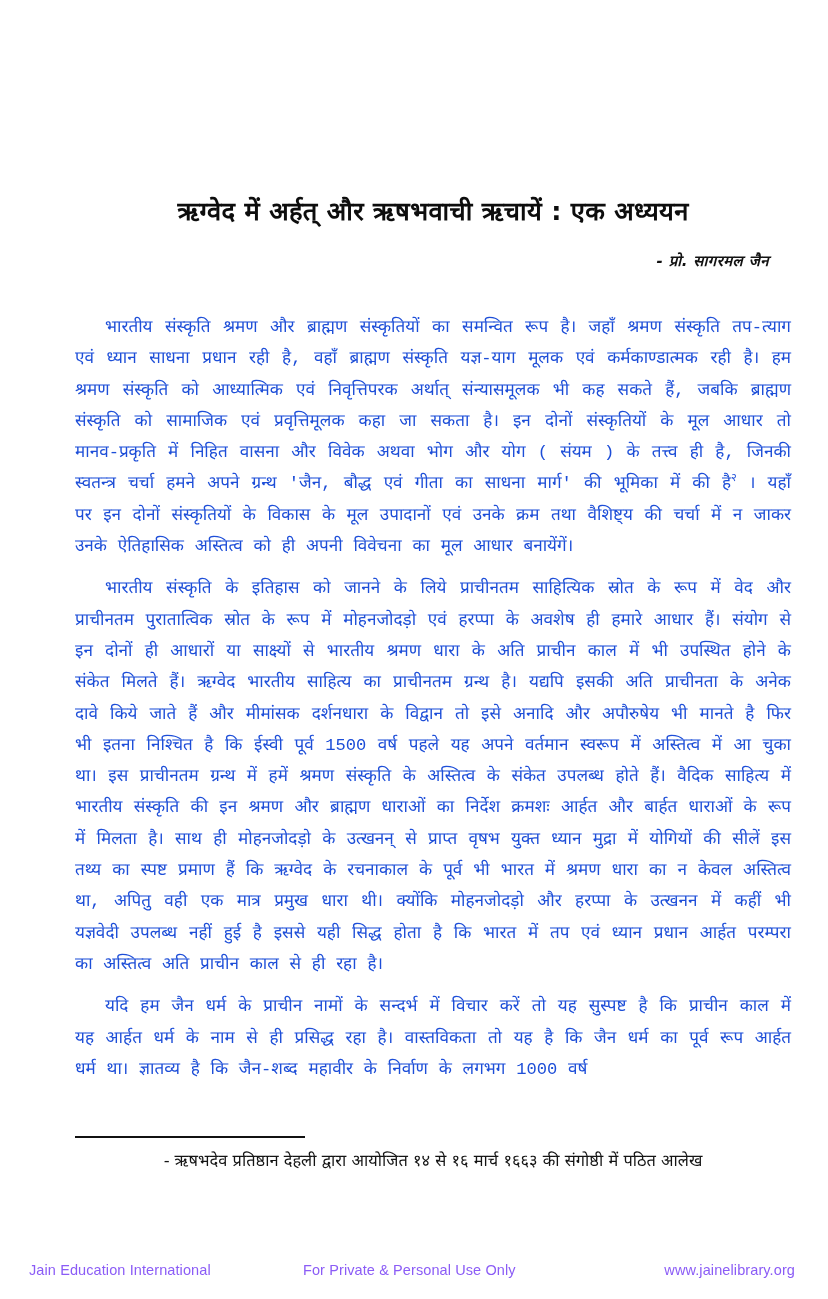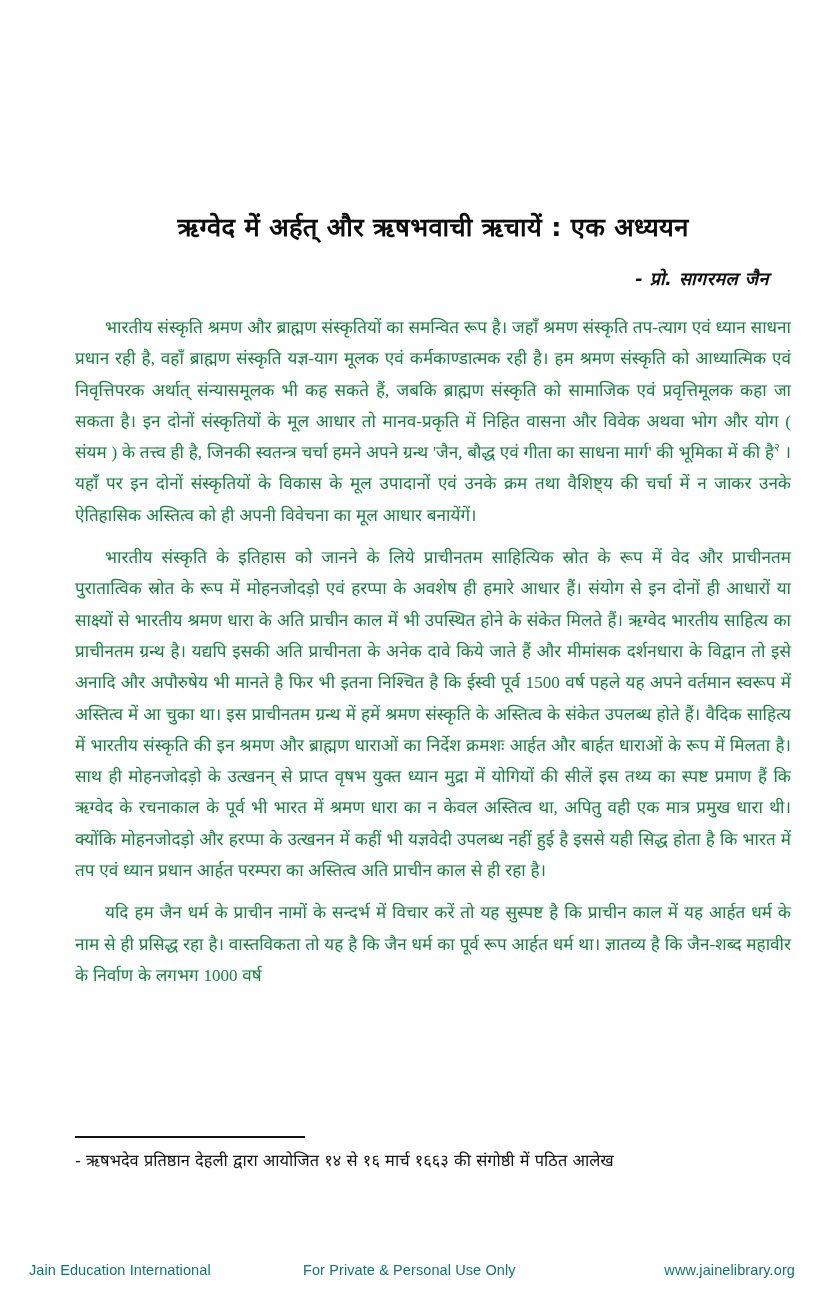--- a/index.html
+++ b/index.html
@@ -29,47 +29,47 @@
     width: 716px;
   }
   .doc-title {
     font-family: "DejaVu Sans", sans-serif;
     font-size: 25.5px;
     font-weight: 700;
     color: #0d0d0d;
     letter-spacing: 0.3px;
     line-height: 1.25;
     text-align: center;
-    margin: 16px;
+    margin: 0;
     white-space: nowrap;
   }
   .author-line {
     margin-top: 22px;
     text-align: right;
     padding-right: 22px;
-    font-size: 18px;
+    font-size: 15px;
     font-weight: 700;
     font-style: italic;
     color: #121212;
     letter-spacing: 0.4px;
   }
 
   
   .body-text {
     position: absolute;
     left: 75px;
     top: 312px;
     width: 716px;
   }
   .para {
     margin: 0 0 11px 0;
-    font-family: Liberation Serif, serif;
+    font-family: Liberation Mono, monospace;
     font-size: 17.1px;
     line-height: 31.3px;
-    color: #15803d;
+    color: #1d4ed8;
     text-align: justify;
     text-justify: inter-word;
     text-indent: 30px;
     word-spacing: 0.5px;
     -webkit-font-smoothing: none;
   }
   .para.last {
     margin-bottom: 8px;
   }
   .fn-mark {
@@ -90,39 +90,40 @@
     height: 2px;
     background: #111111;
     margin: 0 0 10px 0;
   }
   .footnote-text {
     font-family: "DejaVu Sans", sans-serif;
     font-size: 16.4px;
     line-height: 26px;
     color: #141414;
     white-space: nowrap;
+    text-align: center;
   }
   .footnote-dash {
     margin-right: 5px;
   }
 
   
   .lib-footer {
     position: absolute;
     left: 0;
     top: 1255px;
     width: 828px;
     height: 30px;
     display: flex;
     align-items: center;
   }
   .lib-footer span {
     font-family: "Liberation Sans", sans-serif;
     font-size: 14.5px;
-    color: #0f766e;
+    color: #8b5cf6;
     letter-spacing: 0.1px;
     white-space: nowrap;
   }
   .lf-left   { position: absolute; left: 29px; }
   .lf-center { position: absolute; left: 303px; }
   .lf-right  { position: absolute; right: 33px; }
 </style>
 </head>
 <body>
 

